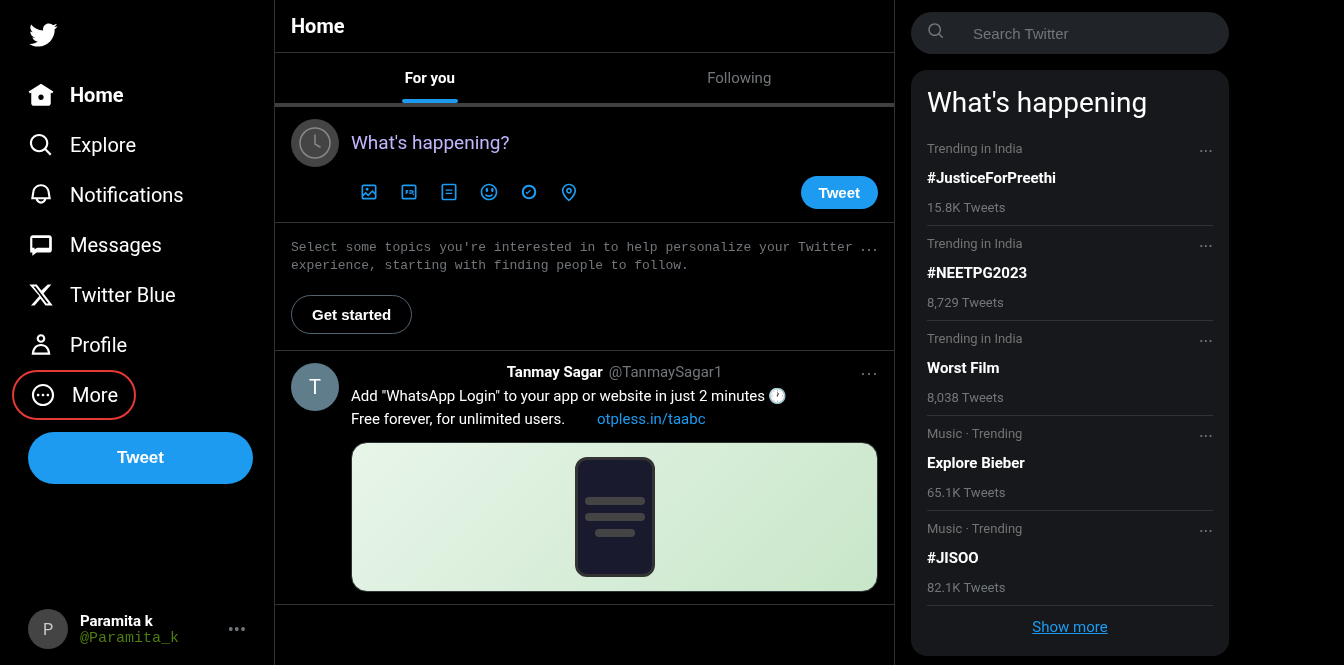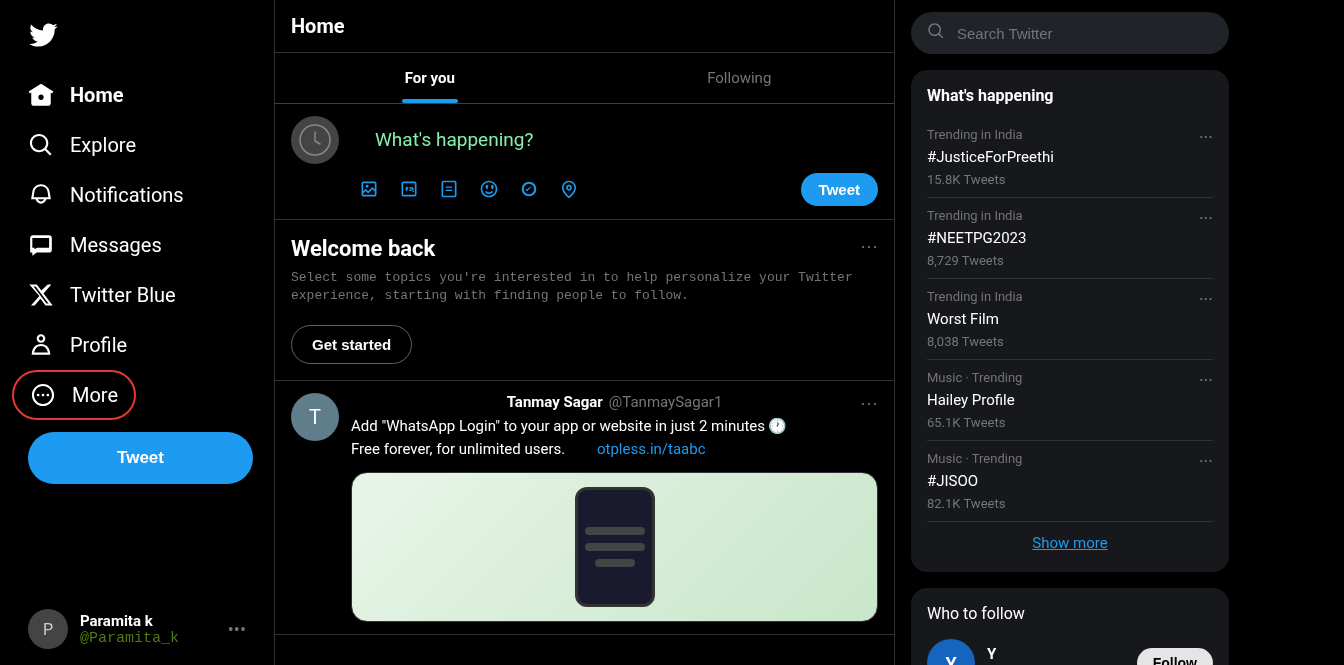--- a/index.html
+++ b/index.html
@@ -102,21 +102,21 @@
 
     .main-header {
       padding: 14px 16px;
       font-size: 20px;
       font-weight: 700;
       border-bottom: 1px solid #2f3336;
     }
 
     .tabs {
       display: flex;
-      border-bottom: 1px solid #404040;
+      border-bottom: 4px solid #404040;
       justify-content: space-between;
     }
     .tab {
       flex: 1;
       text-align: center;
       padding: 16px;
       font-size: 15px;
       color: #71767b;
       cursor: pointer;
       position: relative;
@@ -140,23 +140,22 @@
     }
     .compose-avatar {
       width: 48px; height: 48px; border-radius: 50%;
       background: #333;
       flex-shrink: 0;
       overflow: hidden;
     }
     .compose-right { flex: 1; }
     .compose-placeholder {
       font-size: 19px;
-      color: #86efac;
+      color: #c4b5fd;
       padding: 12px 0 20px;
-      margin-left: 24px;
     }
     .compose-actions {
       display: flex;
       align-items: center;
       justify-content: space-between;
     }
     .compose-icons { display: flex; gap: 4px; }
     .compose-icon-btn {
       width: 36px; height: 36px;
       border-radius: 50%;
@@ -266,54 +265,54 @@
       overflow-y: auto;
       height: 665px;
     }
 
     .search-box {
       background: #202327;
       border-radius: 9999px;
       display: flex;
       align-items: center;
       padding: 10px 16px;
-      gap: 12px;
+      gap: 28px;
       margin-bottom: 16px;
       justify-content: space-between;
     }
     .search-box input {
       background: transparent;
       border: none;
       outline: none;
       color: #fff;
       font-size: 15px;
       flex: 1;
     }
     .search-box input::placeholder { color: #71767b; }
     .search-icon { color: #71767b; font-size: 18px; }
 
     .trending-card {
       background: #16181c;
       border-radius: 16px;
       padding: 16px;
       margin-bottom: 16px;
     }
-    .trending-title { font-size: 16px; font-weight: 700; margin-bottom: 12px; }
+    .trending-title { font-size: 28px; font-weight: 400; margin-bottom: 12px; }
     .trend-item {
       padding: 10px 0;
       border-bottom: 1px solid #2f3336;
       display: flex;
       justify-content: space-between;
       align-items: flex-start;
       cursor: pointer;
     }
     .trend-item:last-child { border-bottom: none; }
     .trend-info {}
     .trend-context { font-size: 13px; color: #737373; }
-    .trend-name { font-size: 15px; font-weight: 400; margin: 6px 0; }
+    .trend-name { font-size: 15px; font-weight: 700; margin: 13px 0; }
     .trend-count { font-size: 13px; color: #71767b; }
     .trend-more { color: #71767b; font-size: 18px; cursor: pointer; }
     .show-more { color: #1d9bf0; font-size: 15px; cursor: pointer; padding: 12px 0 4px; display: block; text-align: center; }
 
     .who-follow-card {
       background: #16181c;
       border-radius: 16px;
       padding: 16px;
     }
     .who-follow-title { font-size: 16px; font-weight: 400; margin-bottom: 8px; }
@@ -488,21 +487,20 @@
               </svg>
           </div>
         </div>
         <button class="compose-tweet-btn">Tweet</button>
       </div>
     </div>
   </div>
 
   <div class="welcome-card">
     <button class="more-btn">···</button>
-    <div class="welcome-title">Welcome back</div>
     <div class="welcome-desc">Select some topics you're interested in to help personalize your Twitter experience, starting with finding people to follow.</div>
     <button class="get-started-btn">Get started</button>
   </div>
 
   <div class="tweet-card">
     <div class="tweet-avatar">
       <div style="width:100%;height:100%;background:#607d8b;display:flex;align-items:center;justify-content:center;font-size:20px;">T</div>
     </div>
     <div class="tweet-body">
       <div class="tweet-header-row">
@@ -560,21 +558,21 @@
         <div class="trend-context">Trending in India</div>
         <div class="trend-name">Worst Film</div>
         <div class="trend-count">8,038 Tweets</div>
       </div>
       <span class="trend-more">···</span>
     </div>
 
     <div class="trend-item">
       <div class="trend-info">
         <div class="trend-context">Music · Trending</div>
-        <div class="trend-name">Hailey Profile</div>
+        <div class="trend-name">Explore Bieber</div>
         <div class="trend-count">65.1K Tweets</div>
       </div>
       <span class="trend-more">···</span>
     </div>
 
     <div class="trend-item">
       <div class="trend-info">
         <div class="trend-context">Music · Trending</div>
         <div class="trend-name">#JISOO</div>
         <div class="trend-count">82.1K Tweets</div>

